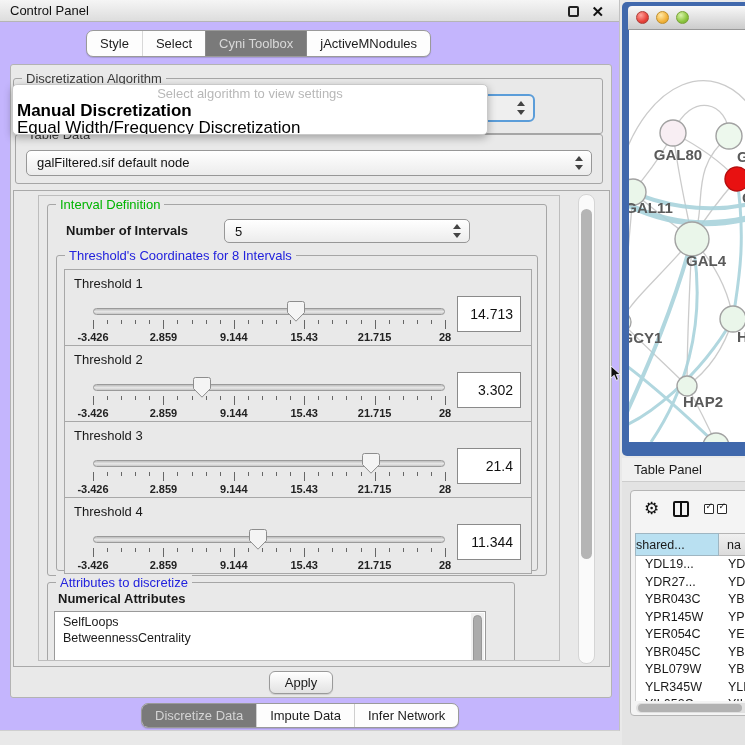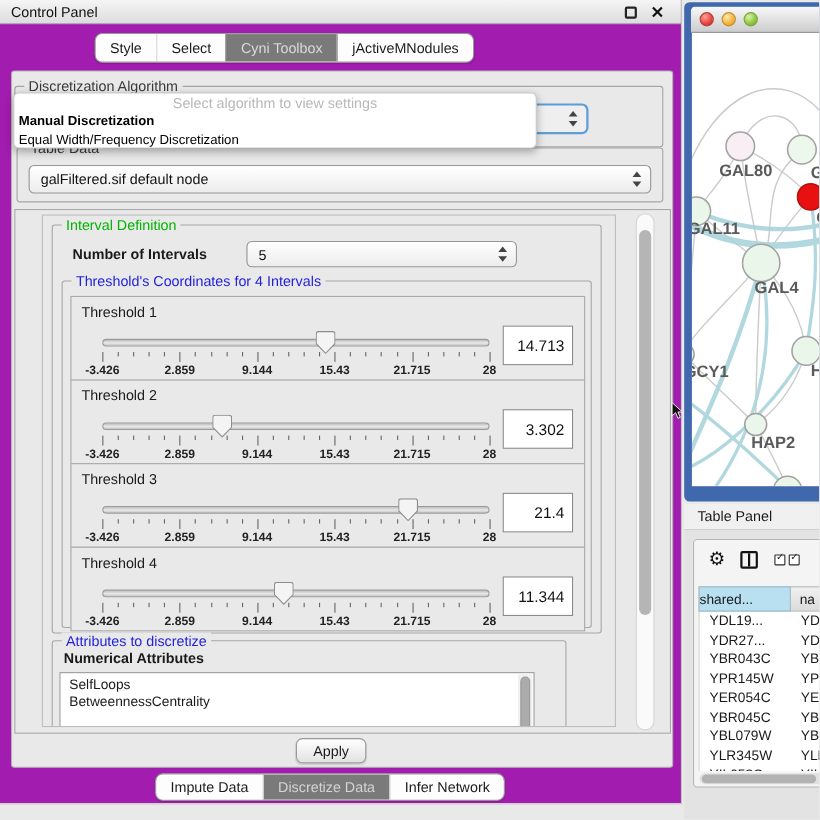--- a/index.html
+++ b/index.html
@@ -3,21 +3,21 @@
 <meta charset="utf-8">
 <style>
   * { margin:0; padding:0; box-sizing:border-box; }
   html,body { background:#e9e9e9; }
   #app {
     position:relative; width:745px; height:745px; overflow:hidden;
     background:#e9e9e9; font-family:"Liberation Sans", sans-serif;
     -webkit-font-smoothing:antialiased; color:#1a1a1a;
   }
   
-  .cp-window { position:absolute; left:0; top:0; width:620px; height:731px; background:#a21caf; border-right:1px solid #c2c2c2; border-bottom:1px solid #cfcfcf; }
+  .cp-window { position:absolute; left:0; top:0; width:620px; height:731px; background:#c4b5fd; border-right:1px solid #c2c2c2; border-bottom:1px solid #cfcfcf; }
   .cp-titlebar { position:absolute; left:0; top:0; width:100%; height:22px;
     background:linear-gradient(#f5f5f5,#dddddd); border-bottom:1px solid #b5b5b5; }
   .cp-title { position:absolute; left:10px; top:0; line-height:22px; font-size:13px; color:#111; }
   .wc-float { position:absolute; right:40px; top:6px; width:11px; height:11px; border:2px solid #222; border-radius:2px; cursor:pointer; }
   .wc-close { position:absolute; right:15px; top:1px; font-size:15px; font-weight:bold; color:#111; cursor:pointer; line-height:22px; }
 
   
   .tabbar { position:absolute; left:86px; top:30px; height:27px; display:flex;
     border:1px solid #9a9a9a; border-radius:7px; overflow:hidden; background:#fdfdfd;
     box-shadow:0 1px 1px rgba(0,0,0,.15); }
@@ -45,21 +45,21 @@
   .stepper .dn { bottom:0; border-top:5px solid #444; }
 
   
   .algo-combo { left:20px; top:94px; width:515px; height:28px; border:2px solid #5b9dd9; border-radius:6px;
     background:#efefef; position:absolute; }
 
   
   .popup { position:absolute; left:12px; top:84px; width:476px; height:51px; background:#ffffff;
     border:1px solid #c9c9c9; border-radius:5px; box-shadow:0 3px 8px rgba(0,0,0,.3); z-index:50; overflow:hidden; }
   .popup .hint { text-align:center; font-size:13px; color:#b8b8b8; line-height:17px; }
-  .popup .opt { font-size:12px; color:#000; line-height:17px; padding-left:4px; cursor:pointer; white-space:nowrap; }
+  .popup .opt { font-size:17px; color:#000; line-height:17px; padding-left:4px; cursor:pointer; white-space:nowrap; }
   .popup .opt.bold { font-weight:bold; }
 
   
   .big-panel { position:absolute; left:13px; top:190px; width:597px; height:477px; border:1px solid #a9a9a9; background:#e9e9e9; }
   .inner-panel { position:absolute; left:24px; top:4px; width:522px; height:466px; border:1px solid #bdbdbd; background:#e9e9e9; overflow:hidden; }
   .vscroll { position:absolute; left:564px; top:3px; width:17px; height:470px; background:#fafafa; border:1px solid #d5d5d5; border-radius:8px; }
   .vscroll .thumb-v { position:absolute; left:2px; width:11px; background:#b5b5b5; border-radius:6px; }
 
   
   .lbl-bold { position:absolute; font-size:13px; font-weight:bold; color:#1a1a1a; white-space:nowrap; }
@@ -197,21 +197,21 @@
           <span class="lbl-bold" style="left:18px; top:18px;">Number of Intervals</span>
           <div class="combo" style="left:176px; top:14px; width:246px; height:24px;">
             <span class="val">5</span>
             <span class="stepper">
                 <i class="up"></i>
                 <i class="dn"></i>
               </span>
           </div>
 
           <div class="groupbox" style="left:8px; top:50px; width:482px; height:316px;">
-            <span class="grouptitle gt-blue">Threshold's Coordinates for 4 Intervals</span>
+            <span class="grouptitle gt-blue">Threshold's Coordinates for 8 Intervals</span>
 
             <div class="threshold-panel" style="top:13px;">
               <span class="thr-label">Threshold 1</span>
               <div class="slider">
                 <div class="track"></div>
                 <div class="thumb" style="left: calc(57.7197% - 9px);"><svg width="18" height="21" viewBox="0 0 18 21">
                       <path d="M2.5,0.5 H15.5 Q17.5,0.5 17.5,2.5 V11.5 L9,20.2 L0.5,11.5 V2.5 Q0.5,0.5 2.5,0.5 Z" fill="#f4f4f4" stroke="#8d8d8d" stroke-width="1"></path>
                     </svg></div>
                 <div class="ticks">
                     <span class="tick major" style="left: 0%;"></span>
@@ -412,22 +412,22 @@
 
       </div>
       <div class="vscroll">
         <div class="thumb-v" style="top:14px; height:350px;"></div>
       </div>
     </div>
 
     <div class="apply-btn">Apply</div>
 
     <div class="bottom-tabbar">
+      <div class="btab selected">Discretize Data</div>
       <div class="btab">Impute Data</div>
-      <div class="btab selected">Discretize Data</div>
       <div class="btab">Infer Network</div>
     </div>
   </div>
 
   <div class="net-window">
     <div class="net-titlebar">
       <span class="light red"></span>
       <span class="light yellow"></span>
       <span class="light green"></span>
     </div>

